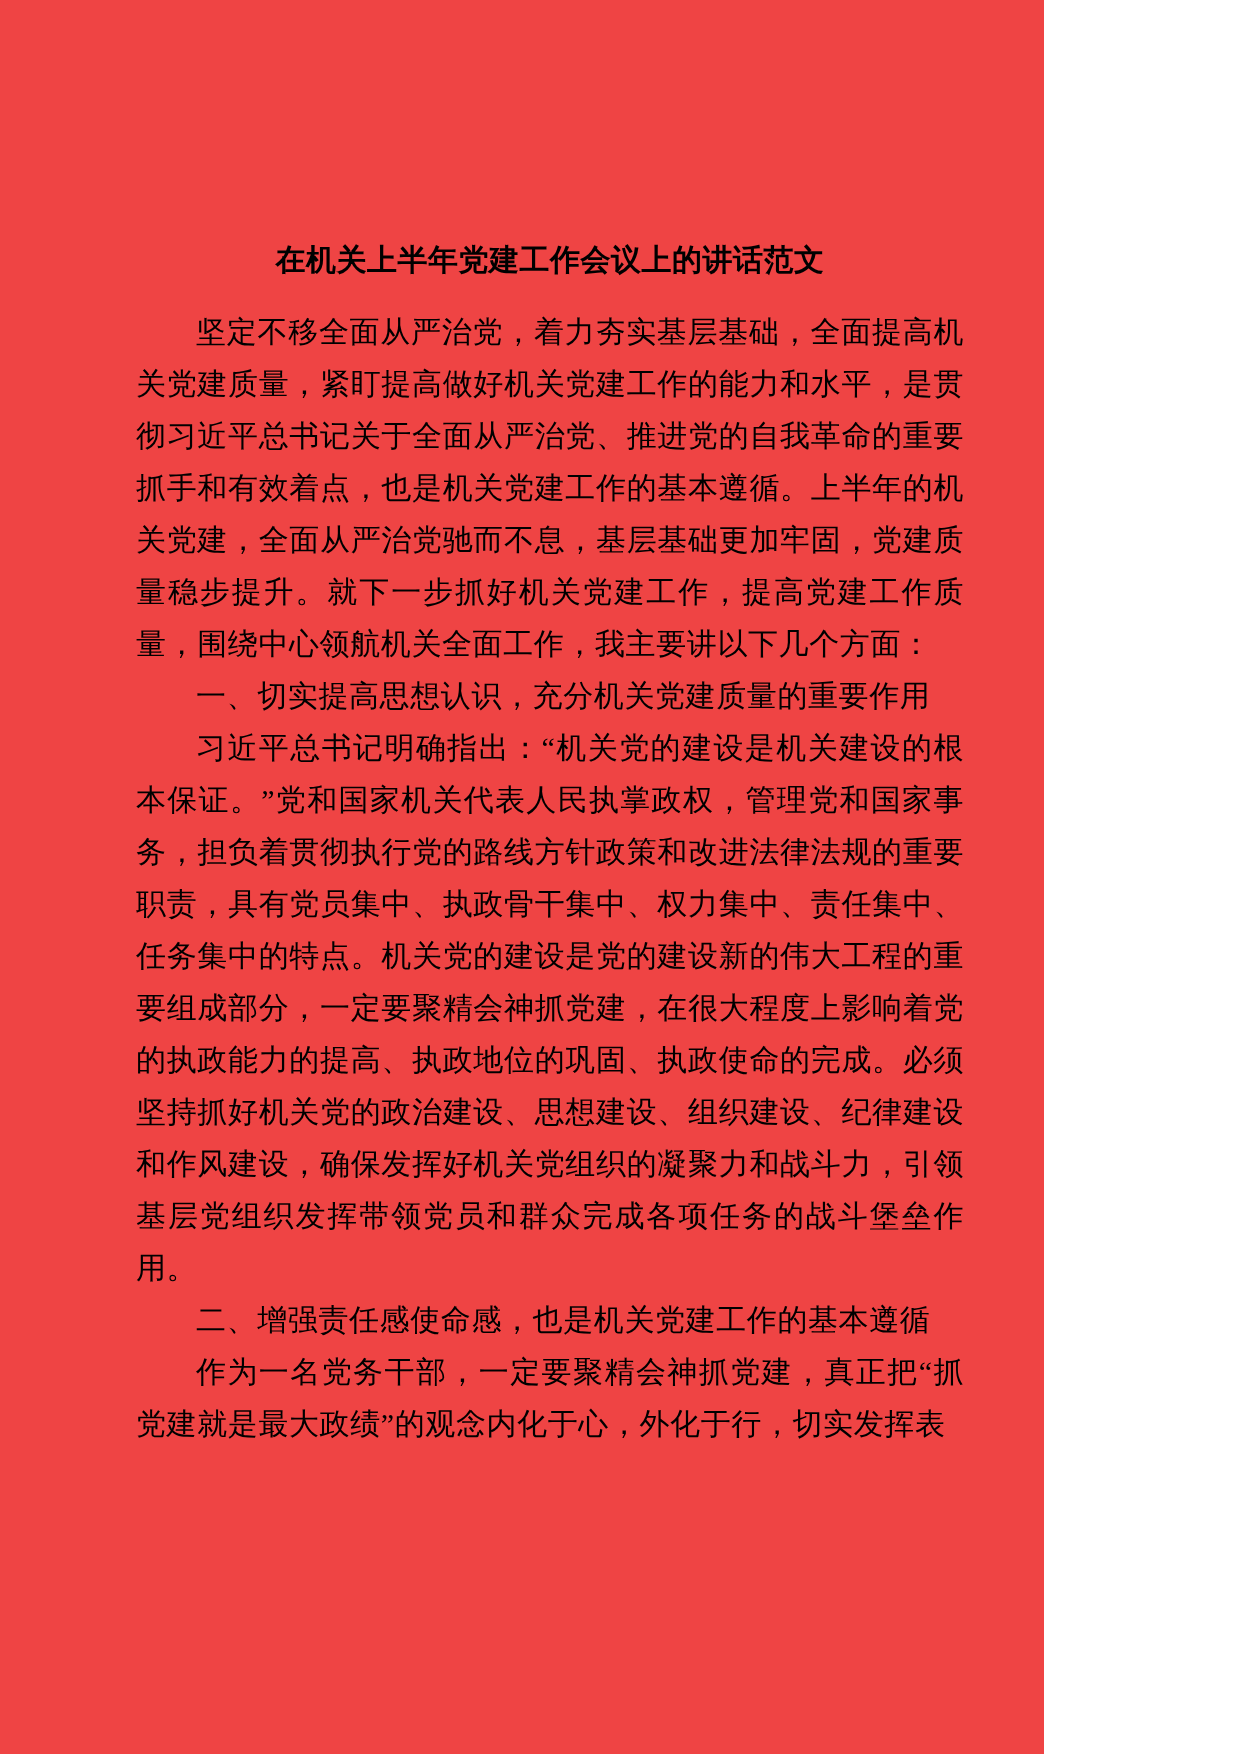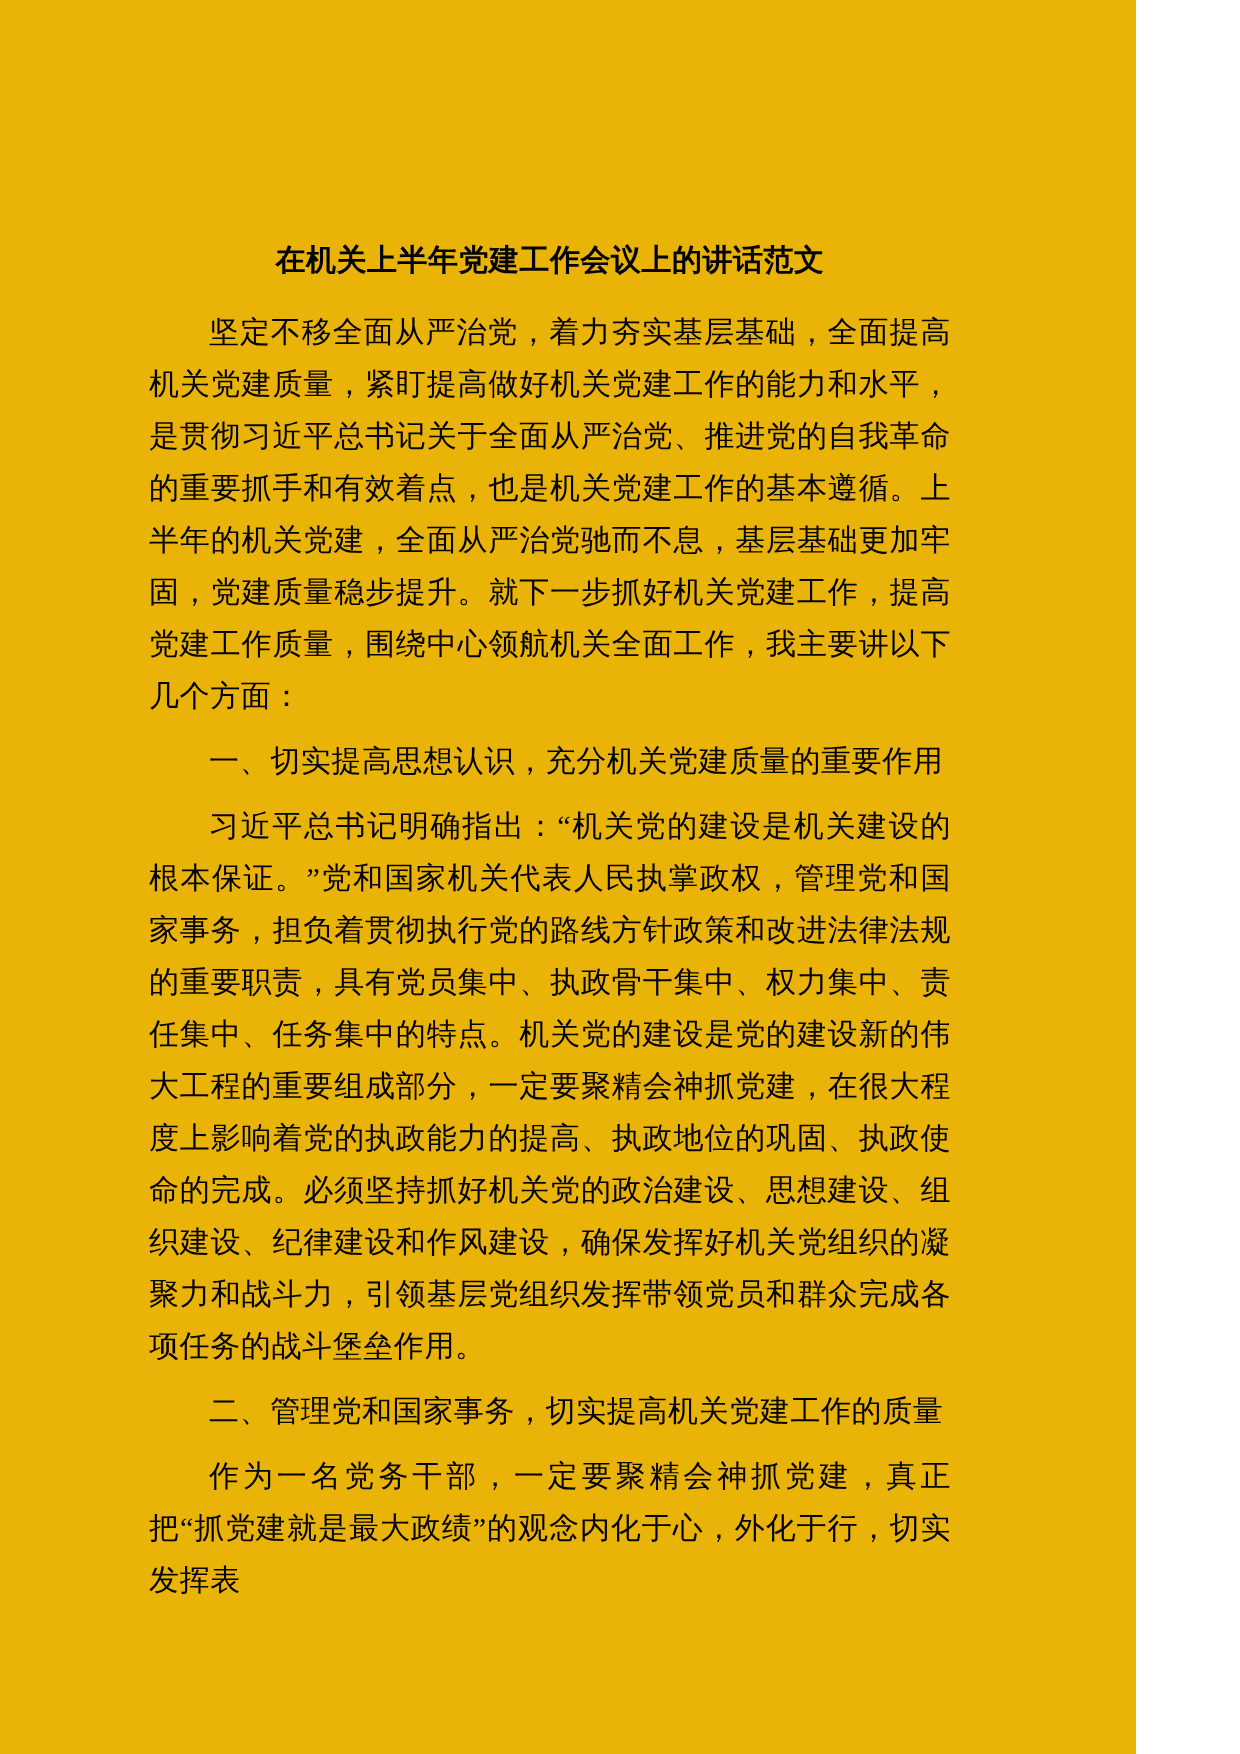--- a/index.html
+++ b/index.html
@@ -1,43 +1,43 @@
 <!DOCTYPE html>
 <html><head>
 <meta charset="utf-8">
 <style>
   * { box-sizing: border-box; }
   html, body { margin: 0; padding: 0; background: #ffffff; }
 
   .page {
     position: relative;
-    width: 1136px;
+    width: 1044px;
     height: 1754px;
-    background: #eab308;
+    background: #ef4444;
     padding: 238px 0 0 136px;
     overflow: hidden;
     font-family: "Liberation Serif", "DejaVu Serif", serif;
     color: #000000;
   }
 
   .content { width: 828px; }
 
   .doc-title {
     margin: 0 0 24px 0;
     font-family: "Liberation Sans", "DejaVu Sans", sans-serif;
     font-weight: bold;
     font-size: 30px;
     line-height: 44px;
     text-align: center;
     letter-spacing: 0.5px;
     color: #000000;
   }
 
   .para {
-    margin: 13px;
+    margin: 0;
     font-size: 30px;
     line-height: 52px;
     letter-spacing: 0.6px;
     text-align: justify;
     text-indent: 2em;
     color: #000000;
   }
 
   .para.heading {
     font-family: "Liberation Sans", "DejaVu Sans", sans-serif;
@@ -50,17 +50,17 @@
 <div class="page">
   <div class="content">
     <h1 class="doc-title">在机关上半年党建工作会议上的讲话范文</h1>
 
     <p class="para">坚定不移全面从严治党，着力夯实基层基础，全面提高机关党建质量，紧盯提高做好机关党建工作的能力和水平，是贯彻习近平总书记关于全面从严治党、推进党的自我革命的重要抓手和有效着点，也是机关党建工作的基本遵循。上半年的机关党建，全面从严治党驰而不息，基层基础更加牢固，党建质量稳步提升。就下一步抓好机关党建工作，提高党建工作质量，围绕中心领航机关全面工作，我主要讲以下几个方面：</p>
 
     <p class="para heading">一、切实提高思想认识，充分机关党建质量的重要作用</p>
 
     <p class="para">习近平总书记明确指出：“机关党的建设是机关建设的根本保证。”党和国家机关代表人民执掌政权，管理党和国家事务，担负着贯彻执行党的路线方针政策和改进法律法规的重要职责，具有党员集中、执政骨干集中、权力集中、责任集中、任务集中的特点。机关党的建设是党的建设新的伟大工程的重要组成部分，一定要聚精会神抓党建，在很大程度上影响着党的执政能力的提高、执政地位的巩固、执政使命的完成。必须坚持抓好机关党的政治建设、思想建设、组织建设、纪律建设和作风建设，确保发挥好机关党组织的凝聚力和战斗力，引领基层党组织发挥带领党员和群众完成各项任务的战斗堡垒作用。</p>
 
-    <p class="para heading">二、管理党和国家事务，切实提高机关党建工作的质量</p>
+    <p class="para heading">二、增强责任感使命感，也是机关党建工作的基本遵循</p>
 
     <p class="para">作为一名党务干部，一定要聚精会神抓党建，真正把“抓党建就是最大政绩”的观念内化于心，外化于行，切实发挥表</p>
   </div>
 </div>
 
 </body></html>

